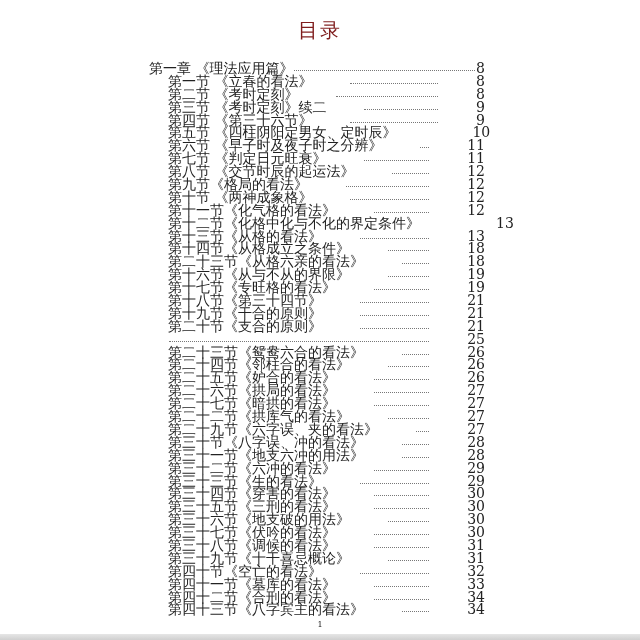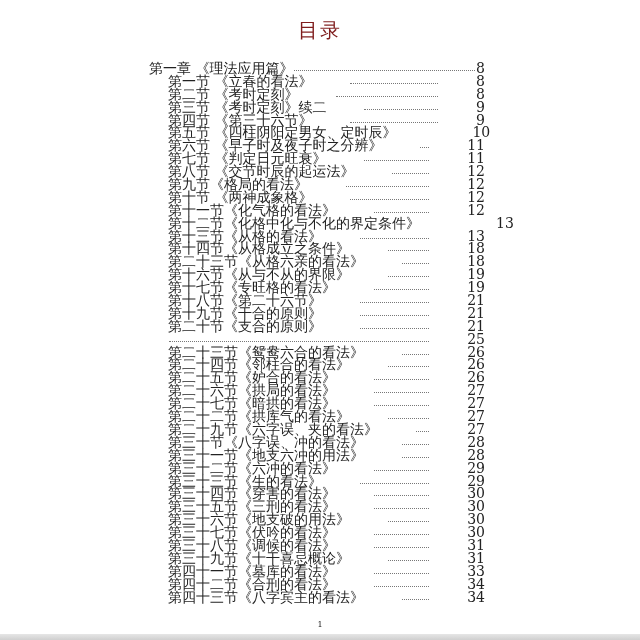--- a/index.html
+++ b/index.html
@@ -132,21 +132,21 @@
         <span class="label">第十六节《从与不从的界限》</span>
         <span class="dots"></span>
         <span class="pg">19</span>
       </div>
       <div class="row section">
         <span class="label">第十七节《专旺格的看法》</span>
         <span class="dots"></span>
         <span class="pg">19</span>
       </div>
       <div class="row section">
-        <span class="label">第十八节《第二十六节》</span>
+        <span class="label">第十八节《第三十四节》</span>
         <span class="dots"></span>
         <span class="pg">21</span>
       </div>
       <div class="row section">
         <span class="label">第十九节《干合的原则》</span>
         <span class="dots"></span>
         <span class="pg">21</span>
       </div>
       <div class="row section">
         <span class="label">第二十节《支合的原则》</span>
@@ -234,20 +234,25 @@
       </div>
       <div class="row section">
         <span class="label">第三十八节《调候的看法》</span>
         <span class="dots"></span>
         <span class="pg">31</span>
       </div>
       <div class="row section">
         <span class="label">第三十九节《十干喜忌概论》</span>
         <span class="dots"></span>
         <span class="pg">31</span>
+      </div>
+      <div class="row section">
+        <span class="label">第四十节《空亡的看法》</span>
+        <span class="dots"></span>
+        <span class="pg">32</span>
       </div>
       <div class="row section">
         <span class="label">第四十一节《墓库的看法》</span>
         <span class="dots"></span>
         <span class="pg">33</span>
       </div>
       <div class="row section">
         <span class="label">第四十二节《合刑的看法》</span>
         <span class="dots"></span>
         <span class="pg">34</span>

